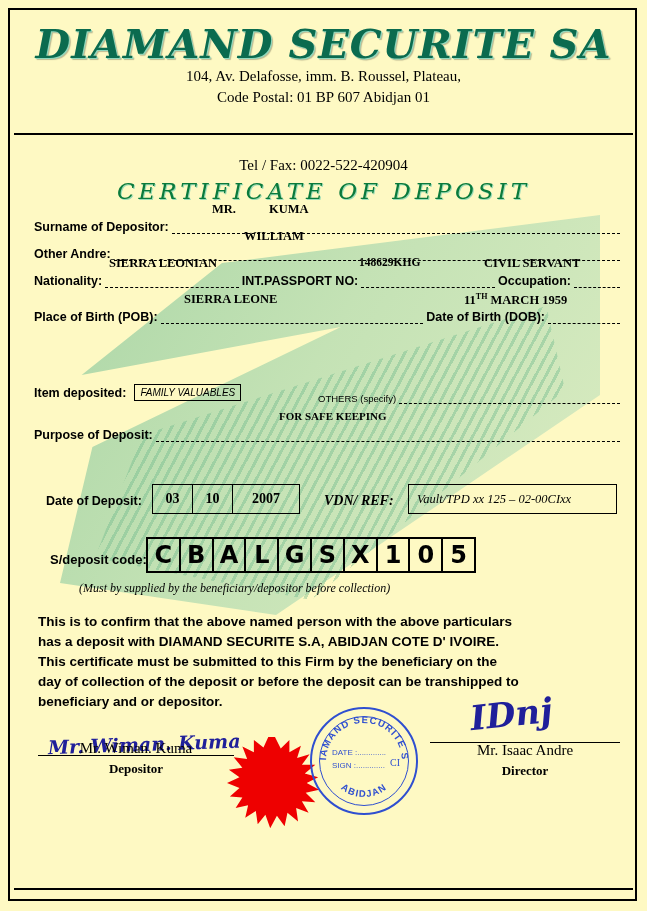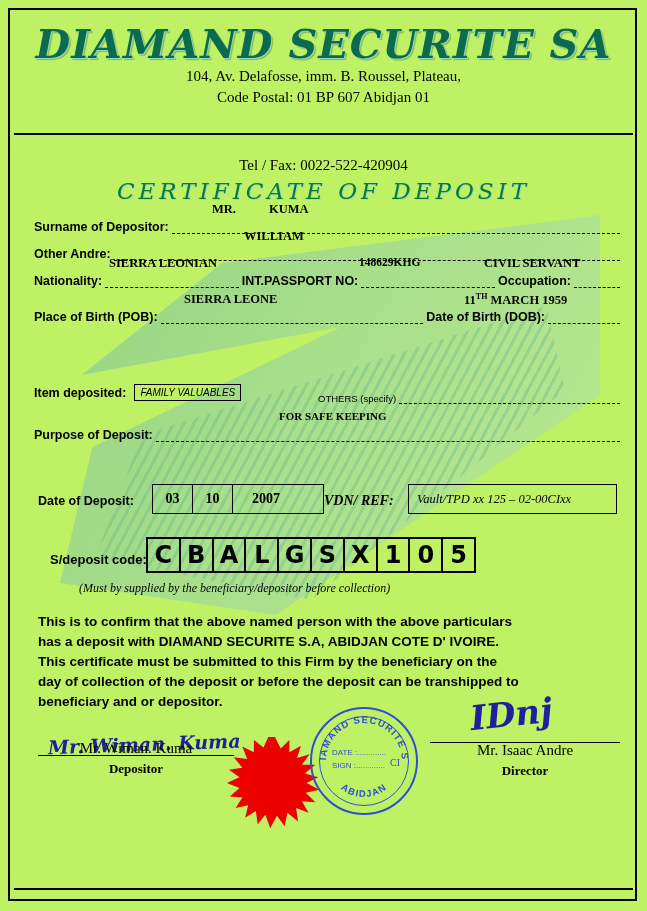--- a/index.html
+++ b/index.html
@@ -7,21 +7,21 @@
     padding: 0;
     background: #ffffff;
   }
   body {
     font-family: "Liberation Serif", serif;
   }
   .page {
     position: relative;
     width: 647px;
     height: 911px;
-    background: #bef264;
+    background: #fef9c3;
     overflow: hidden;
   }
   .cert-border {
     position: absolute;
     left: 8px;
     top: 8px;
     width: 629px;
     height: 893px;
     border: 2px solid #000000;
     box-sizing: border-box;
@@ -414,22 +414,22 @@
         <span style="font-family:'Liberation Sans',sans-serif; font-size:9.5px;">OTHERS (specify)</span>
         <span class="dots"></span>
       </div>
 
       <div class="entry" style="left:245px; top:214px; font-size:11px;">FOR SAFE KEEPING</div>
       <div class="row" style="position:absolute; left:0; top:232px; right:0;">
         <span class="lbl">Purpose of Deposit:</span>
         <span class="dots"></span>
       </div>
 
-      <div class="lbl abs" style="left:4px; top:298px;">Date of Deposit:</div>
-      <div class="date-box" style="left:118px; top:288px; width:172px;">
+      <div class="lbl abs" style="left:12px; top:298px;">Date of Deposit:</div>
+      <div class="date-box" style="left:118px; top:288px; width:148px;">
         <div class="date-cell" style="width:40px;">03</div>
         <div class="date-cell" style="width:40px;">10</div>
         <div class="date-cell" style="width:66px;">2007</div>
       </div>
       <div class="lbl abs" style="left:290px; top:297px; font-family:'Liberation Serif',serif; font-style:italic; font-size:14px;">VDN/ REF:</div>
       <div class="vdn-box" style="left:374px; top:288px; width:209px;">Vault/TPD xx 125 – 02-00CIxx</div>
 
       <div class="lbl abs" style="left:16px; top:356px; font-size:13px;">S/deposit code:</div>
       <div class="code-box" style="left:112px; top:341px; width:330px;">
         <div class="code-cell">C</div>

